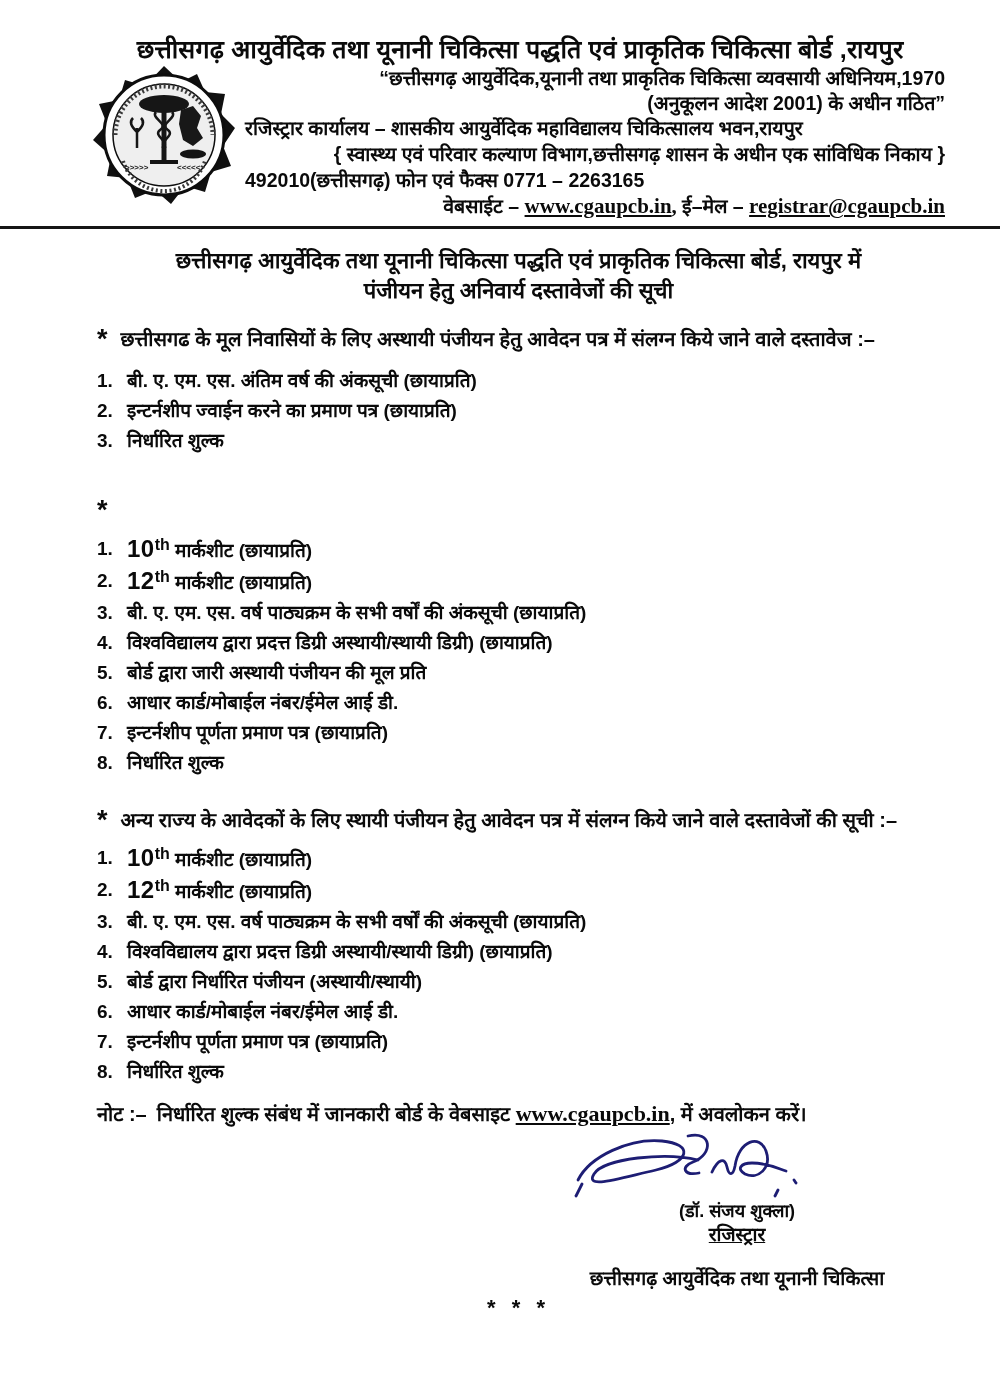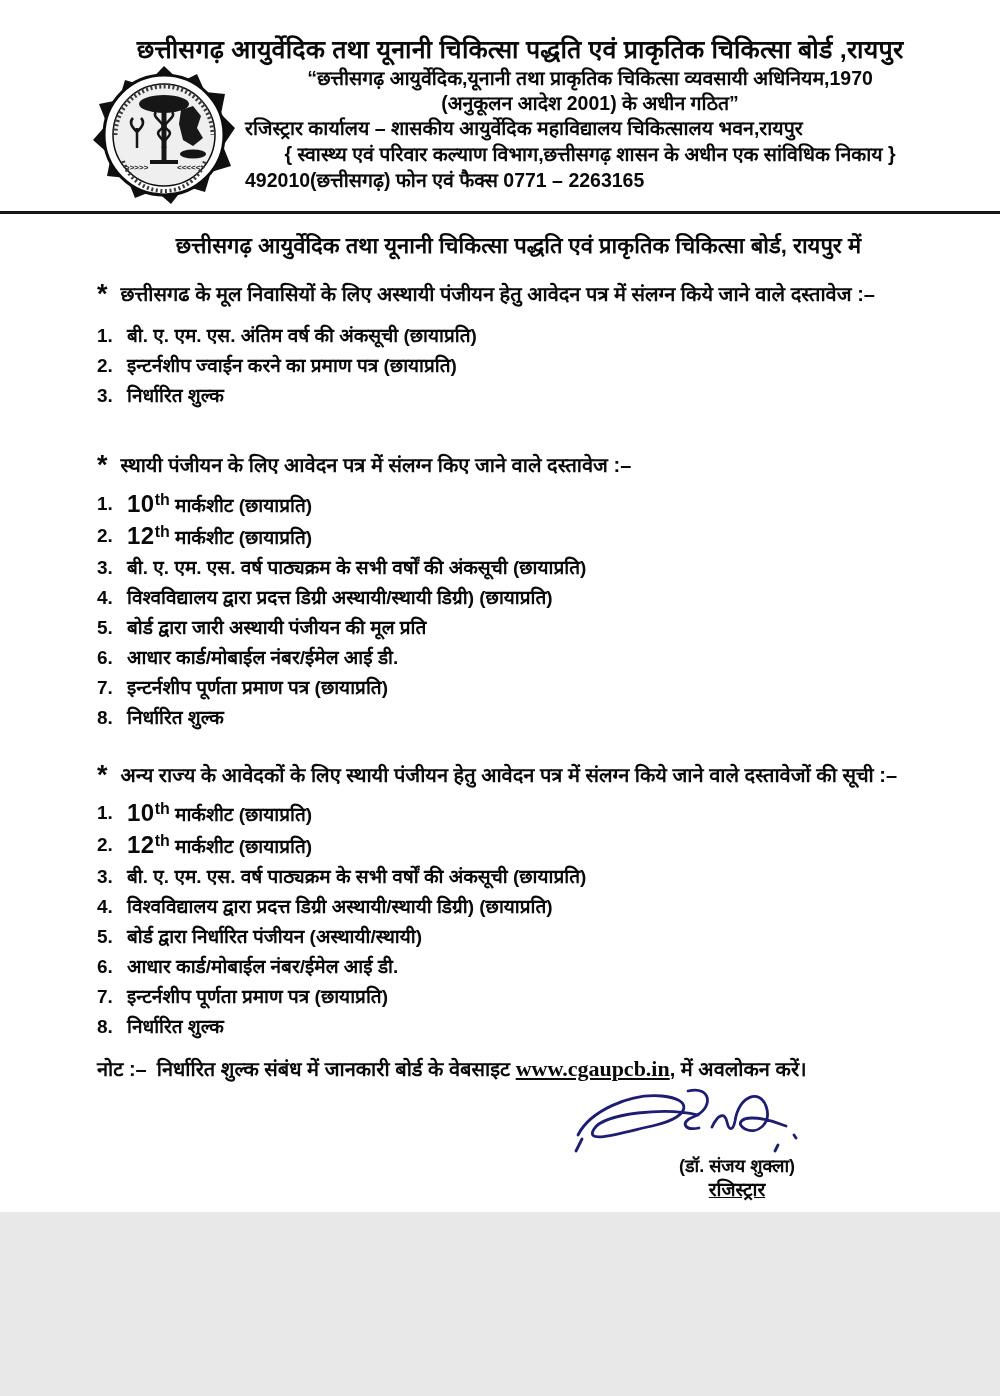--- a/index.html
+++ b/index.html
@@ -1,38 +1,38 @@
 <!DOCTYPE html>
 <html><head>
 <meta charset="utf-8">
 <style>
   html,body{margin:0;padding:0;background:#e8e8e8;}
   .page{
     position:relative;
-    width:1000px;height:1212px;
+    width:1000px;height:1396px;
     margin:0 auto;
     background:#ffffff;
     color:#0a0a0a;
     font-family:"Liberation Sans","DejaVu Sans",sans-serif;
     overflow:hidden;
     box-sizing:border-box;
     padding-top:34px;
   }
   
   .org-name{
     text-align:center;
     font-size:25px;font-weight:bold;
     padding-left:40px;
     line-height:30px;
     letter-spacing:0.2px;
   }
   .header-row{display:flex;margin-top:2px;}
   .logo-box{width:142px;height:138px;margin-left:93px;flex:none;}
   .header-lines{flex:1;padding-right:55px;font-weight:bold;}
-  .hline{font-size:19.5px;line-height:24.5px;text-align:center;}
+  .hline{font-size:19.5px;line-height:24.5px;text-align:right;}
   .hline.left{text-align:left;padding-left:10px;}
   .hline.tall{line-height:26px;}
   .latin-serif{font-family:"Liberation Serif","DejaVu Serif",serif;font-size:21px;}
   .uline{text-decoration:underline;}
   .rule{border-top:3px solid #161616;margin-top:7px;}
   
   .main{padding:0 60px 0 97px;}
   .doc-title{
     text-align:center;
     font-size:22px;font-weight:bold;
@@ -114,29 +114,36 @@
         <text x="84" y="104" font-size="8" font-weight="bold" fill="#1a1a1a">&lt;&lt;&lt;&lt;&lt;</text>
       </svg>
     </div>
 
     <div class="header-lines">
       <div class="hline">“छत्तीसगढ़ आयुर्वेदिक,यूनानी तथा प्राकृतिक चिकित्सा व्यवसायी अधिनियम,1970</div>
       <div class="hline">(अनुकूलन आदेश 2001) के अधीन गठित”</div>
       <div class="hline tall left">रजिस्ट्रार कार्यालय – शासकीय आयुर्वेदिक महाविद्यालय चिकित्सालय भवन,रायपुर</div>
       <div class="hline tall">{ स्वास्थ्य एवं परिवार कल्याण विभाग,छत्तीसगढ़ शासन के अधीन एक सांविधिक निकाय }</div>
       <div class="hline tall left">492010(छत्तीसगढ़) फोन एवं फैक्स 0771 – 2263165</div>
+      <div class="hline tall">
+        <span>वेबसाईट –</span>
+        <span class="latin-serif uline">www.cgaupcb.in</span><span class="latin-serif">, </span>
+        <span>ई–मेल –</span>
+        <span class="latin-serif uline">registrar@cgaupcb.in</span>
+      </div>
     </div>
   </div>
 
   <div class="rule"></div>
 
   <div class="main">
 
     <div class="doc-title">
       <div>छत्तीसगढ़ आयुर्वेदिक तथा यूनानी चिकित्सा पद्धति एवं प्राकृतिक चिकित्सा बोर्ड, रायपुर में</div>
+      <div>पंजीयन हेतु अनिवार्य दस्तावेजों की सूची</div>
     </div>
 
     <div id="sections">
         <div class="section section-0">
           <div class="section-heading">
             <span class="star">*</span>
             <span class="heading-text">छत्तीसगढ के मूल निवासियों के लिए अस्थायी पंजीयन हेतु आवेदन पत्र में संलग्न किये जाने वाले दस्तावेज :–</span>
           </div>
           <div class="items">
             <div class="item">
@@ -149,21 +156,20 @@
             </div>
             <div class="item">
               <span class="num">3.</span>
               <span class="item-text">निर्धारित शुल्क</span>
             </div>
           </div>
         </div>
         <div class="section section-1">
           <div class="section-heading">
             <span class="star">*</span>
-            <span class="heading-text">स्थायी पंजीयन के लिए आवेदन पत्र में संलग्न किए जाने वाले दस्तावेज :–</span>
           </div>
           <div class="items">
             <div class="item">
               <span class="num">1.</span>
               <span class="item-text"><span class="big-num">10</span><sup class="">th</sup> मार्कशीट (छायाप्रति)</span>
             </div>
             <div class="item">
               <span class="num">2.</span>
               <span class="item-text"><span class="big-num">12</span><sup class="">th</sup> मार्कशीट (छायाप्रति)</span>
             </div>

